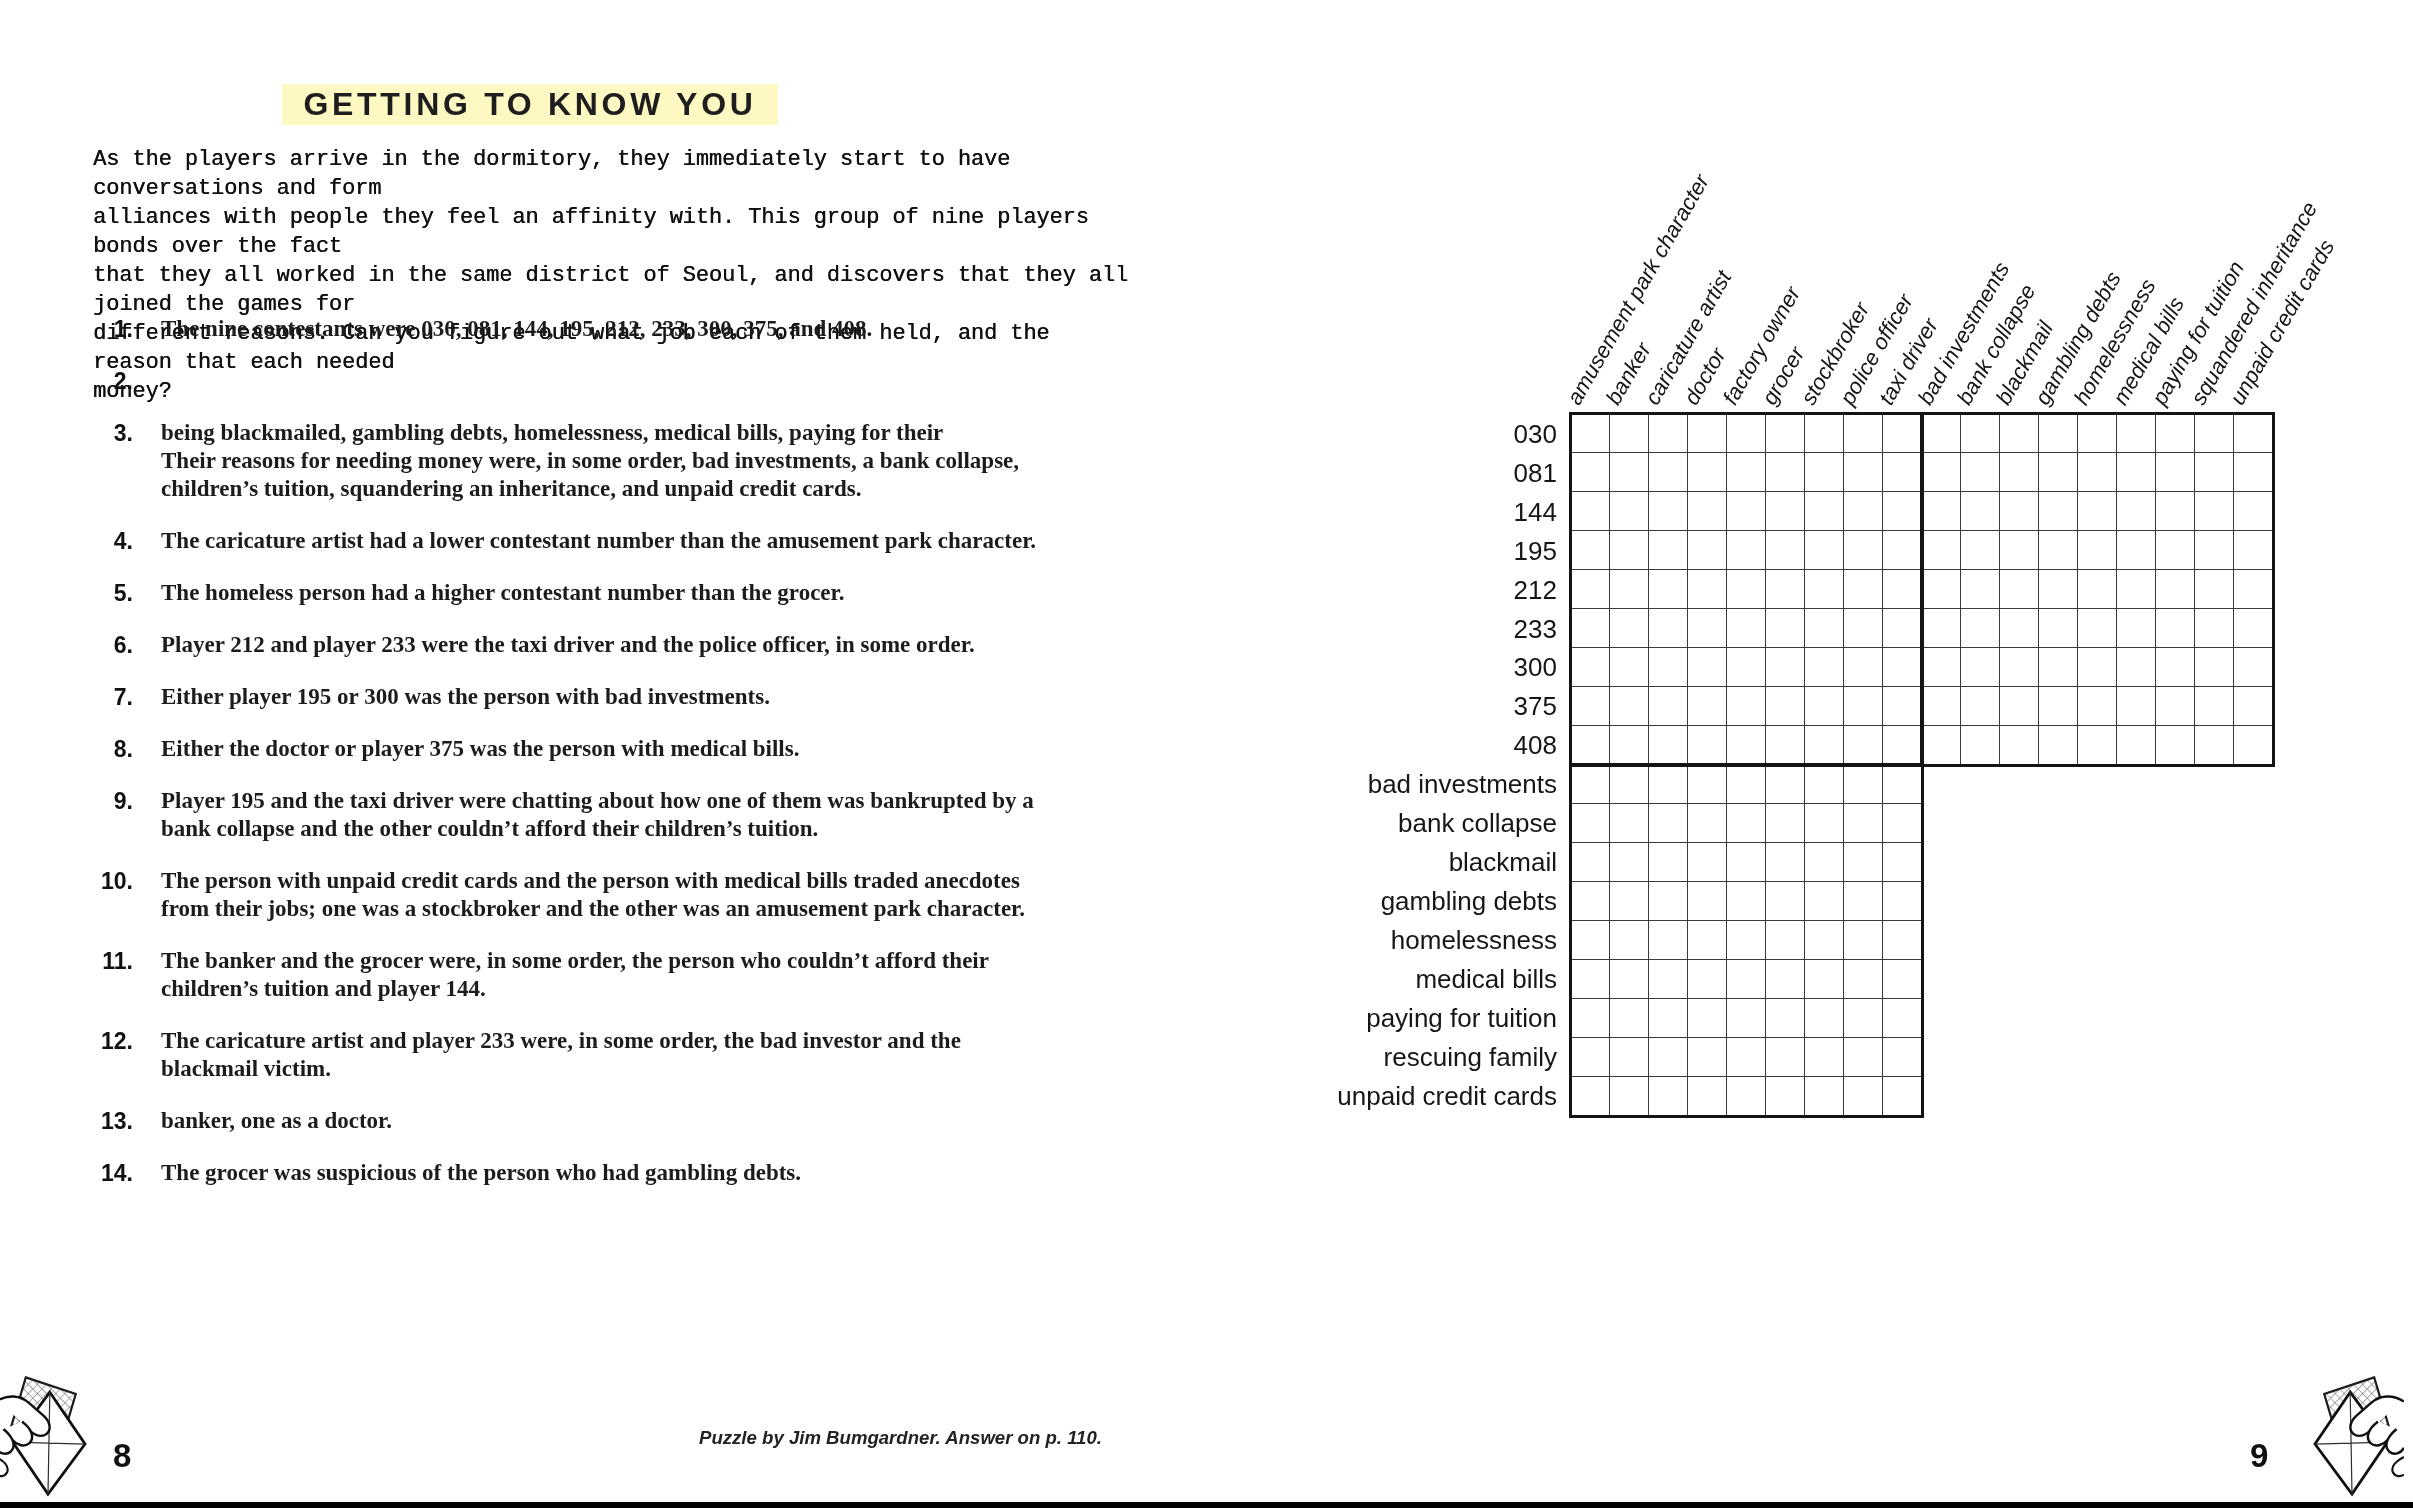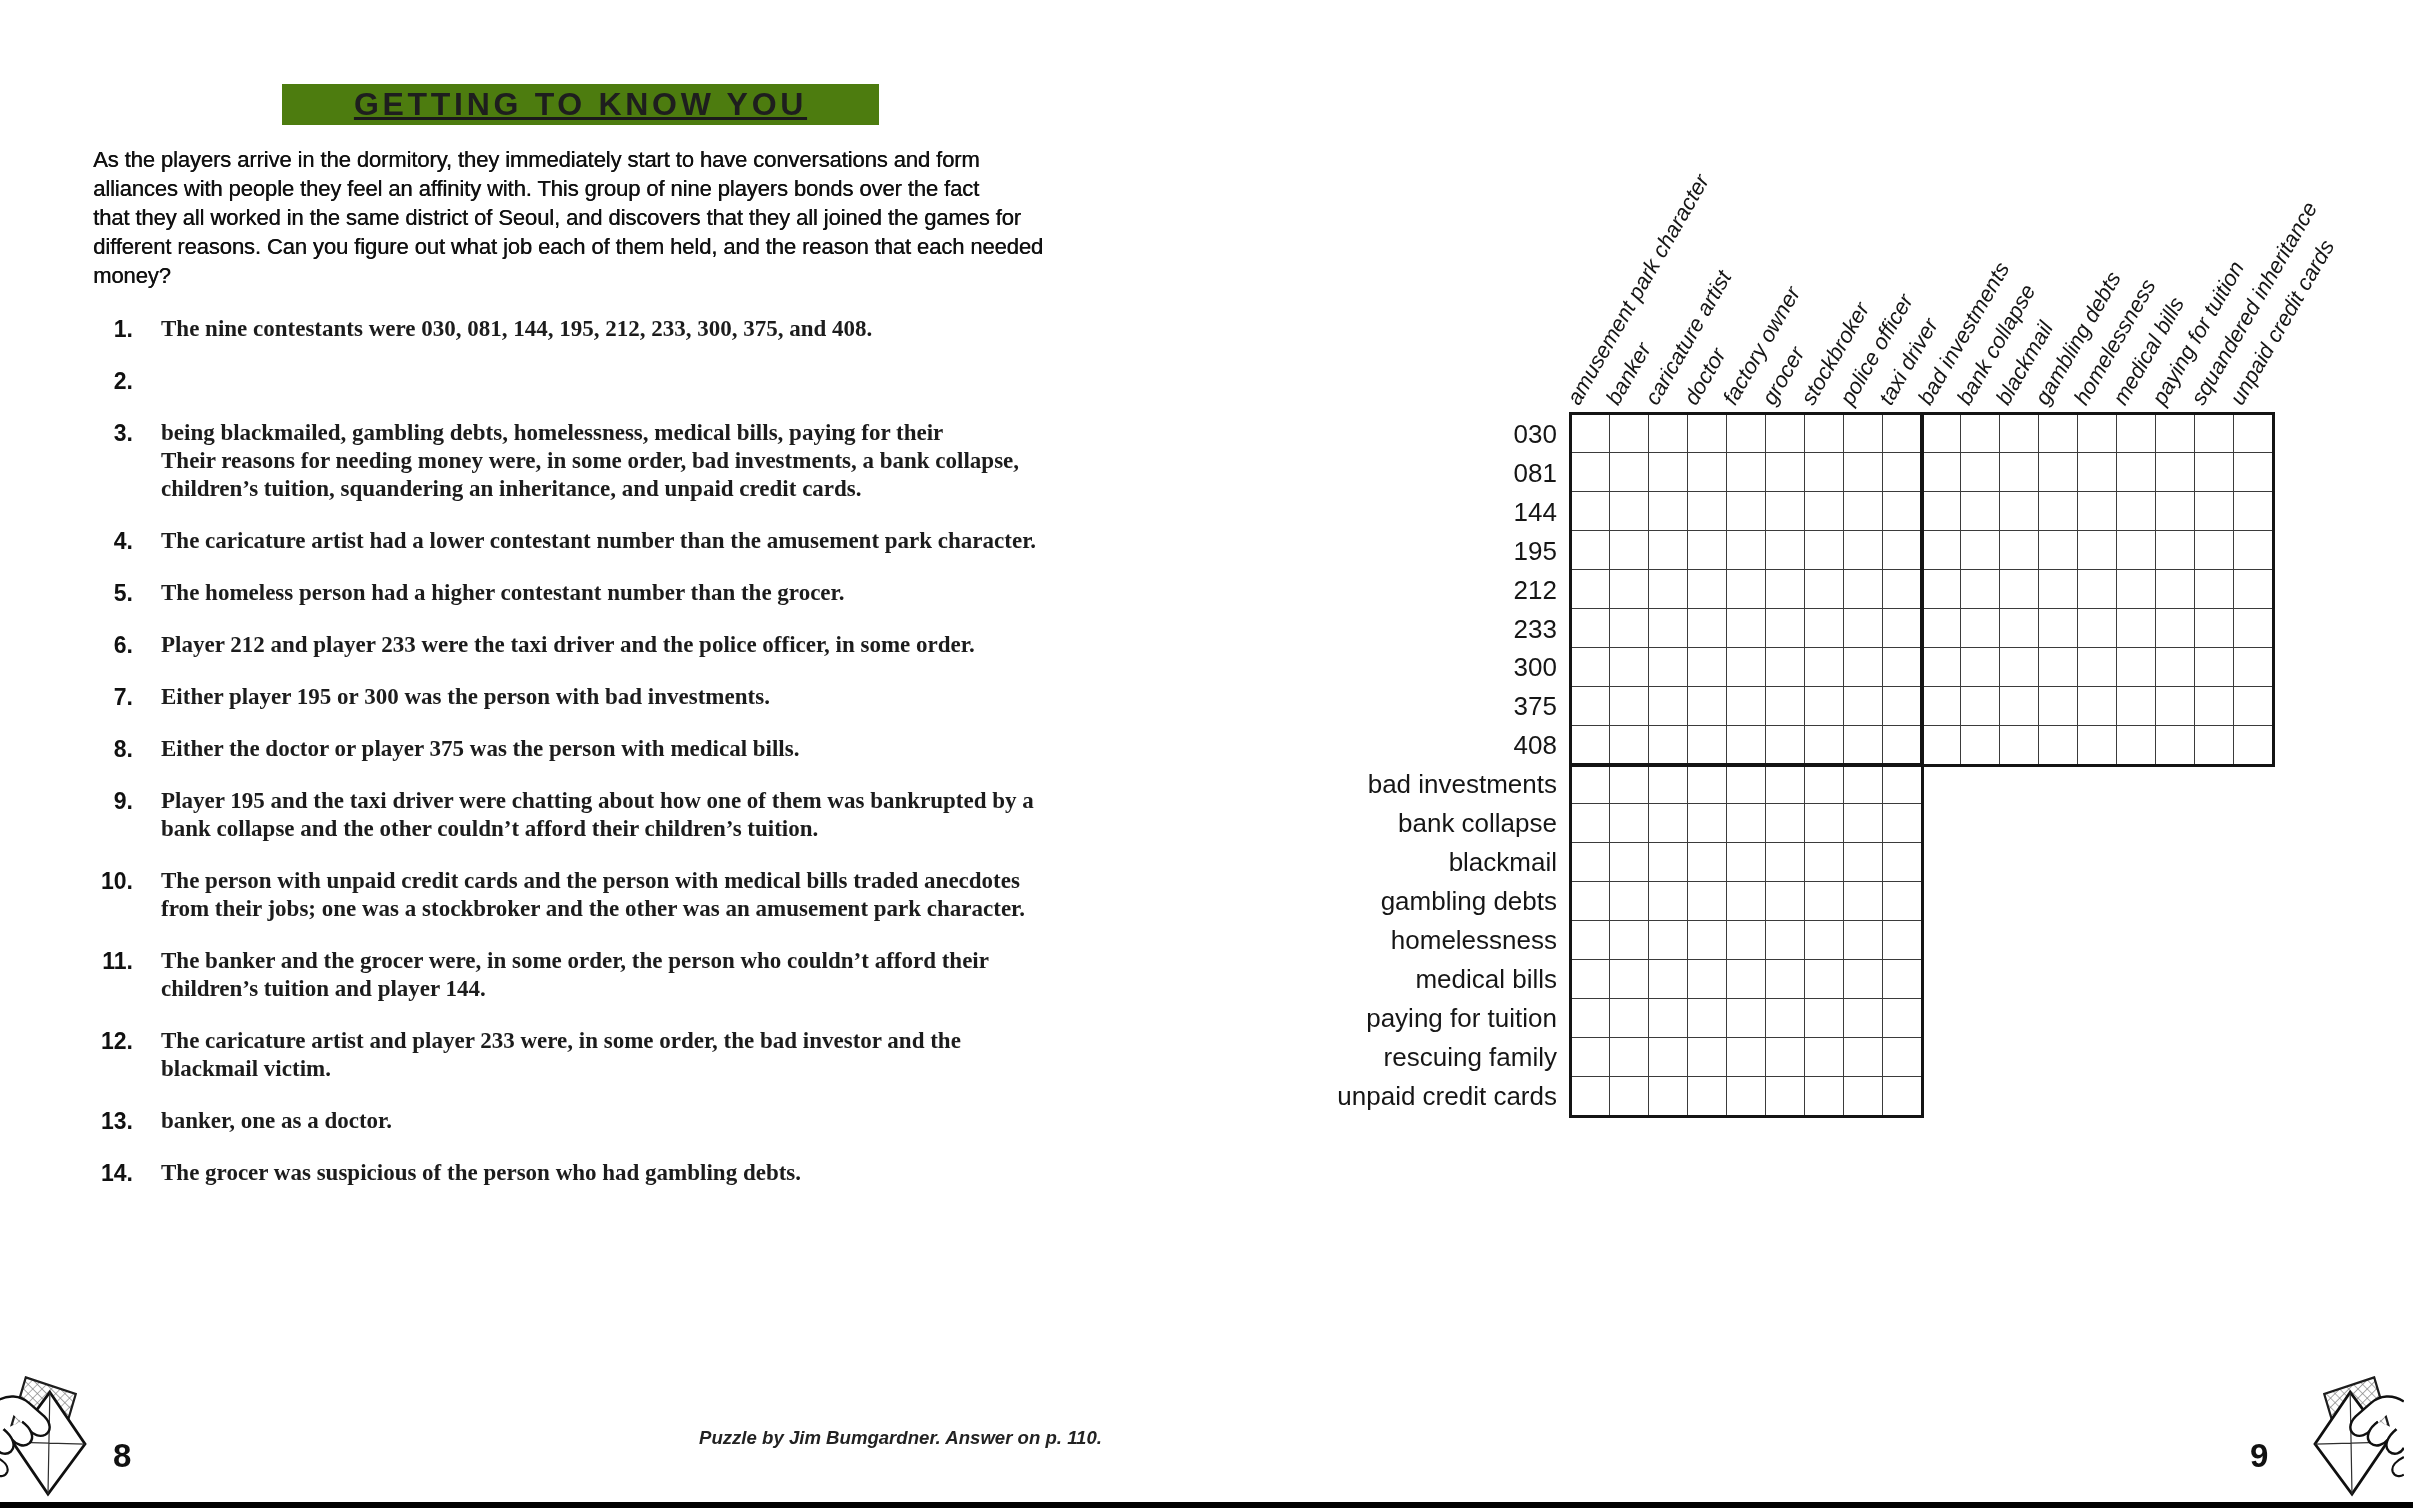--- a/index.html
+++ b/index.html
@@ -4,31 +4,31 @@
 <style>
   html,body { margin:0; padding:0; }
   body {
     width:2413px; height:1508px; position:relative;
     background:#ffffff; overflow:hidden;
     font-family:"Liberation Sans", sans-serif;
     color:#1a1a1a;
   }
   
   .title-band {
-    position:absolute; left:282px; top:84px; width:597px; height:41px;
-    background:#4d7c0f; display:flex; align-items:center; justify-content:center;text-decoration:underline;
+    position:absolute; left:282px; top:84px; width:496px; height:41px;
+    background:#fef9c3; display:flex; align-items:center; justify-content:center;
   }
   .title-band span {
     font-weight:bold; font-size:32px; letter-spacing:3.7px; color:#1e1e1e;
     white-space:nowrap;
   }
   .intro {
     position:absolute; left:93px; top:145px; width:1040px;
     font-size:22px; line-height:29px; color:#111;
-    text-shadow:0.4px 0 0 currentColor; letter-spacing:-0.1px;
+    text-shadow:0.4px 0 0 currentColor; letter-spacing:-0.1px;font-family:Liberation Mono, monospace;
   }
   .clues {
     position:absolute; left:93px; top:315px; width:1105px;
   }
   .clue { display:flex; margin-bottom:24px; }
   .clue-num {
     flex:0 0 40px; text-align:right; font-weight:bold; font-size:23px;
     line-height:28px; margin-right:28px; color:#111;
   }
   .clue-body {

